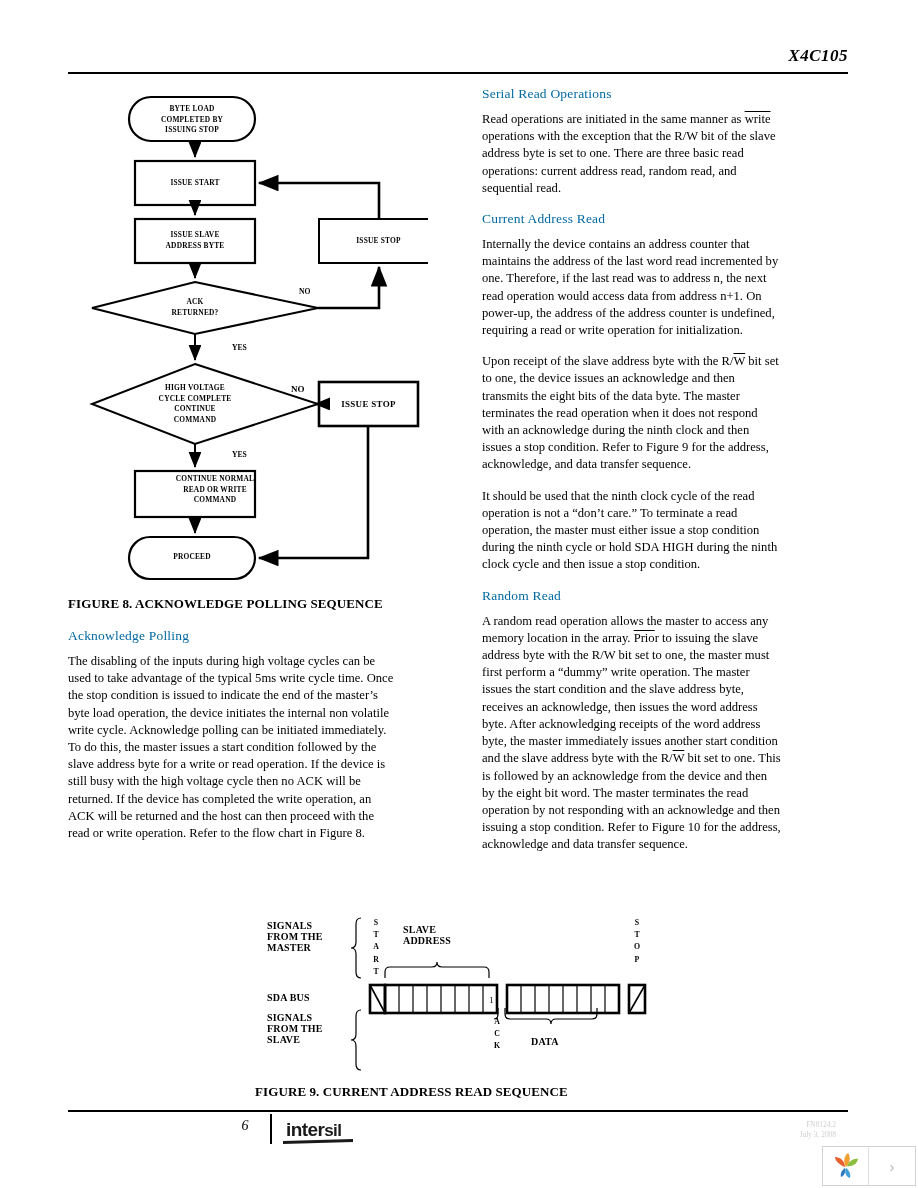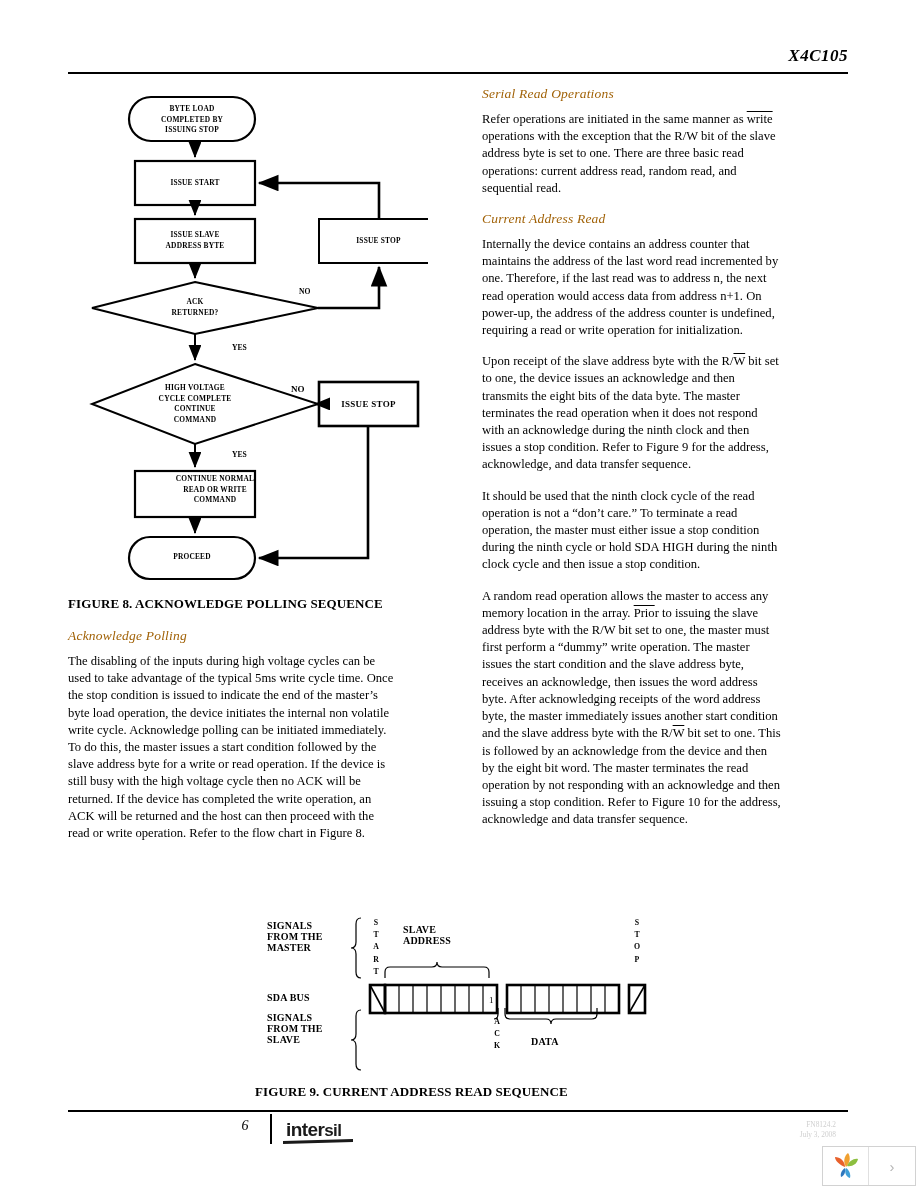--- a/index.html
+++ b/index.html
@@ -16,21 +16,21 @@
     font-family:"Liberation Serif",serif;font-style:italic;font-weight:bold;
     font-size:17px;letter-spacing:.5px;color:#000;
   }
   .hdr-rule{position:absolute;left:68px;top:72px;width:780px;height:2px;background:#000;}
 
   
   .col-left{position:absolute;left:68px;top:86px;width:330px;}
   .col-right{position:absolute;left:482px;top:86px;width:300px;}
 
   .sec-h{
-    font-style:italic;font-size:13.5px;color:#a16207;margin:0 0 9px 0;
+    font-size:13.5px;color:#0369a1;margin:0 0 9px 0;
     font-family:"Liberation Serif",serif;letter-spacing:.2px;
   }
   .para{
     font-size:12.6px;line-height:17.2px;color:#000;margin:0 0 14px 0;
     text-align:left;
   }
   .ovl{text-decoration:overline;}
 
   .fig-cap{
     font-family:"Liberation Serif",serif;font-weight:bold;font-size:13px;
@@ -180,27 +180,28 @@
 
   <div class="fig-cap" style="position:absolute;left:68px;top:596px;width:340px;">FIGURE 8. ACKNOWLEDGE POLLING SEQUENCE</div>
 
   <div class="col-left" style="top:628px;">
     <div class="sec-h">Acknowledge Polling</div>
     <div class="para"> The disabling of the inputs during high voltage cycles can be used to take advantage of the typical 5ms write cycle time. Once the stop condition is issued to indicate the end of the master’s byte load operation, the device initiates the internal non volatile write cycle. Acknowledge polling can be initiated immediately. To do this, the master issues a start condition followed by the slave address byte for a write or read operation. If the device is still busy with the high voltage cycle then no ACK will be returned. If the device has completed the write operation, an ACK will be returned and the host can then proceed with the read or write operation. Refer to the flow chart in Figure 8.</div>
   </div>
 
   <div class="col-right">
     <div class="sec-h">Serial Read Operations</div>
-    <div class="para"><span>Refer operations are initiated in the same manner as </span><span class="ovl">write</span><span> operations with the exception that the R/W bit of the slave address byte is set to one. There are three basic read operations: current address read, random read, and sequential read.</span></div>
+    <div class="para"><span>Read operations are initiated in the same manner as </span><span class="ovl">write</span><span> operations with the exception that the R/W bit of the slave address byte is set to one. There are three basic read operations: current address read, random read, and sequential read.</span></div>
 
     <div class="sec-h">Current Address Read</div>
     <div class="para">Internally the device contains an address counter that maintains the address of the last word read incremented by one. Therefore, if the last read was to address n, the next read operation would access data from address n+1. On power-up, the address of the address counter is undefined, requiring a read or write operation for initialization.</div>
     <div class="para"><span>Upon receipt of the slave address byte with the R/</span><span class="ovl">W</span><span> bit set to one, the device issues an acknowledge and then transmits the eight bits of the data byte. The master terminates the read operation when it does not respond with an acknowledge during the ninth clock and then issues a stop condition. Refer to Figure 9 for the address, acknowledge, and data transfer sequence.</span></div>
     <div class="para">It should be used that the ninth clock cycle of the read operation is not a “don’t care.” To terminate a read operation, the master must either issue a stop condition during the ninth cycle or hold SDA HIGH during the ninth clock cycle and then issue a stop condition.</div>
 
+    <div class="sec-h">Random Read</div>
     <div class="para"><span>A random read operation allows the master to access any memory location in the array. </span><span class="ovl">Prio</span><span>r to issuing the slave address byte with the R/W bit set to one, the master must first perform a “dummy” write operation. The master issues the start condition and the slave address byte, receives an acknowledge, then issues the word address byte. After acknowledging receipts of the word address byte, the master immediately issues another start condition and the slave address byte with the R/</span><span class="ovl">W</span><span> bit set to one. This is followed by an acknowledge from the device and then by the eight bit word. The master terminates the read operation by not responding with an acknowledge and then issuing a stop condition. Refer to Figure 10 for the address, acknowledge and data transfer sequence.</span></div>
   </div>
 
   <div class="timing" style="left:255px;">
     <svg width="430" height="175" viewBox="0 0 430 175">
       <g stroke="#000" fill="none" stroke-width="1.2">
 
         <path d="M106,18 q-5,0 -5,6 l0,18 q0,6 -5,6 q5,0 5,6 l0,18 q0,6 5,6"></path>
 
         <path d="M106,110 q-5,0 -5,6 l0,18 q0,6 -5,6 q5,0 5,6 l0,18 q0,6 5,6"></path>

